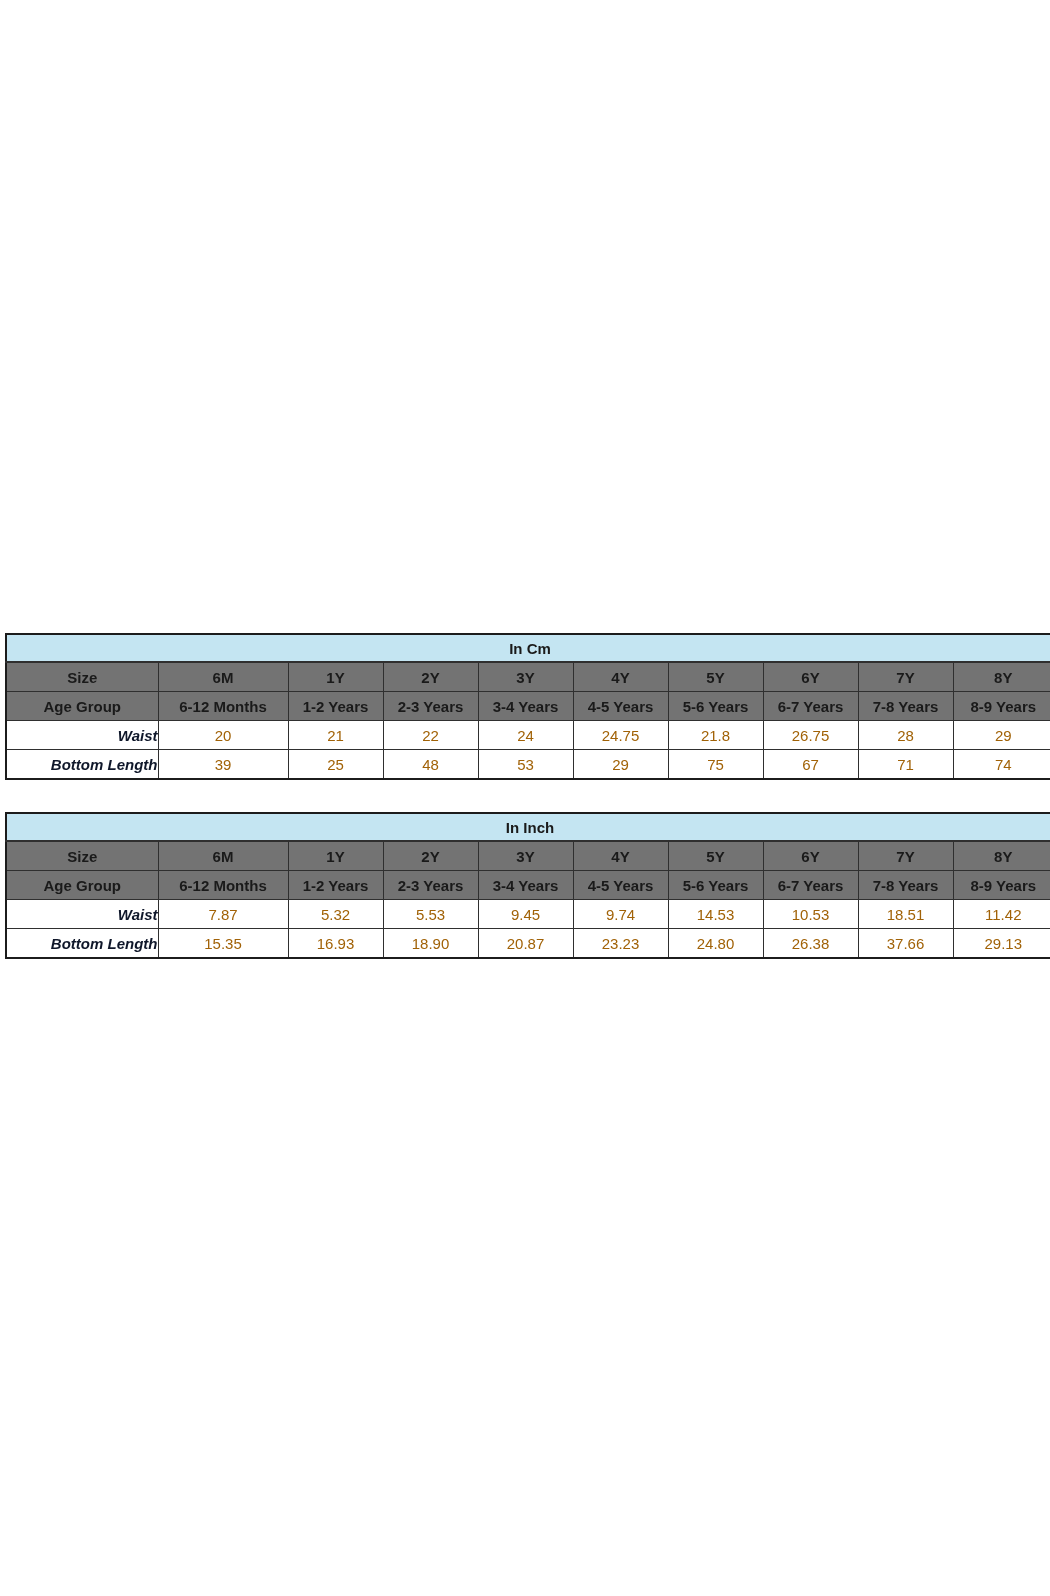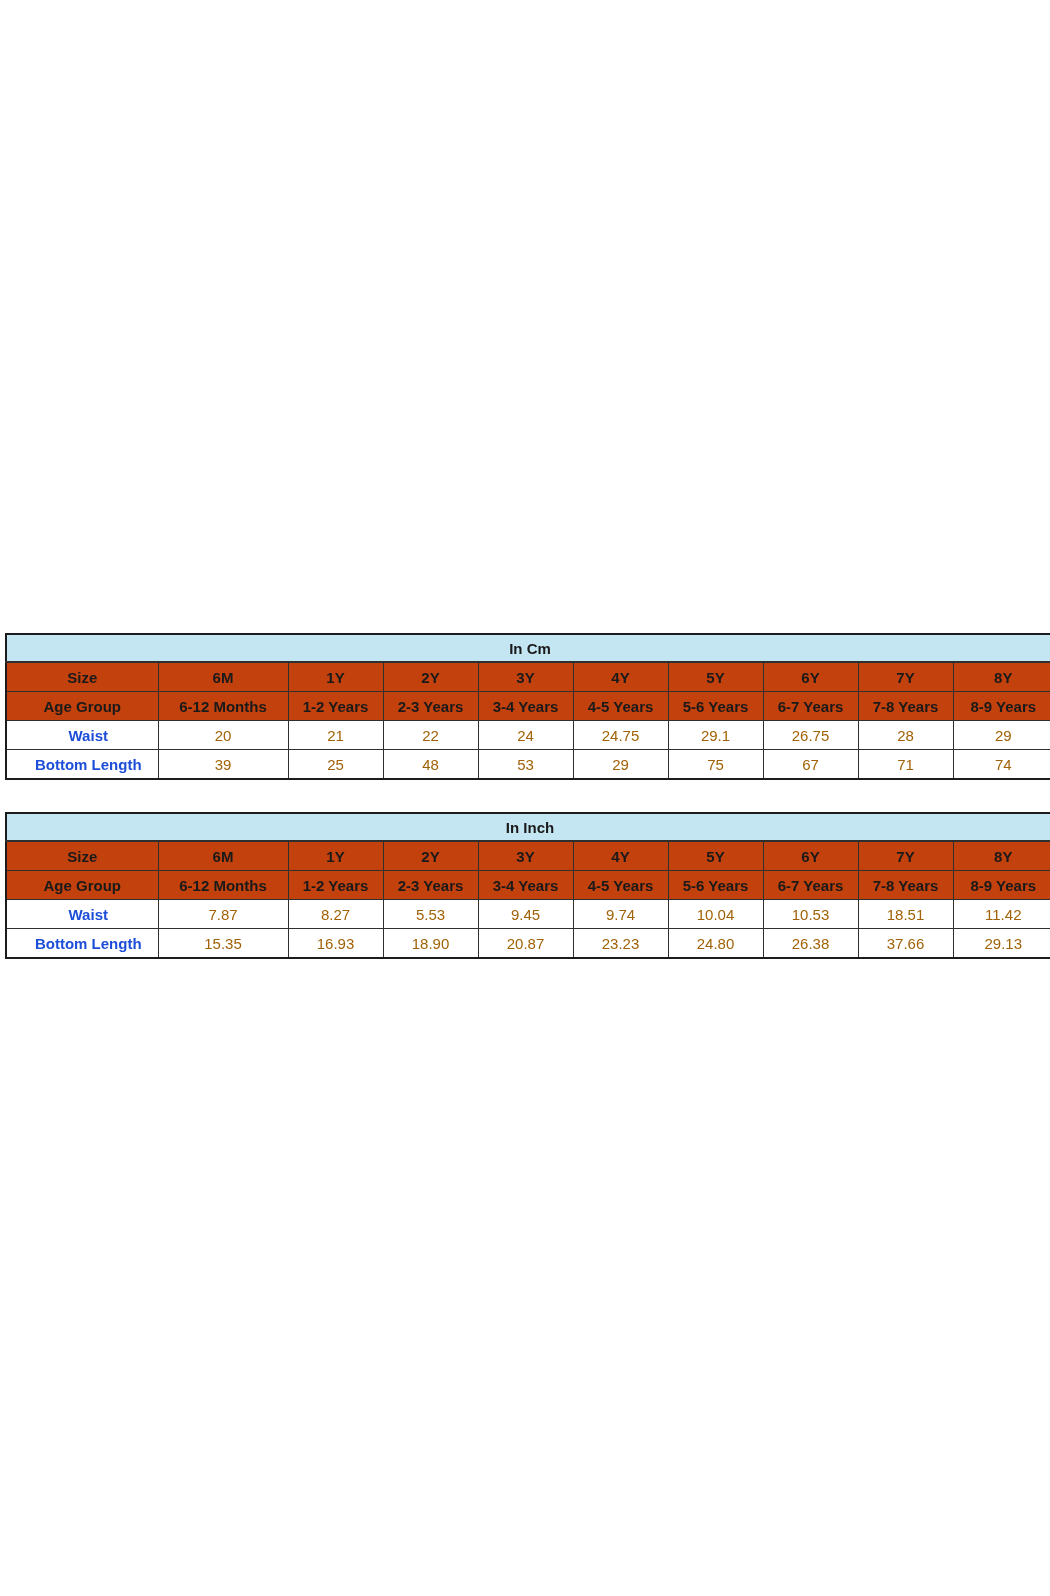--- a/index.html
+++ b/index.html
@@ -32,34 +32,35 @@
     white-space: nowrap;
   }
   tr.title-row td {
     background: #c4e5f2;
     font-weight: bold;
     color: #1a1a1a;
     height: 26px;
     border-bottom: 2px solid #2f2f2f;
   }
   tr.header-row td {
-    background: #c2410c;
+    background: #737373;
     font-weight: bold;
     color: #1a1a1a;
   }
   tr.data-row td {
     background: #ffffff;
     font-weight: normal;
     color: #a16207;
   }
   tr.data-row td.row-label {
     font-weight: bold;
-    text-align: center;
+    text-align: right;
     padding-left: 12px;
-    color: #1d4ed8;
+    color: #0f172a;
+    font-style: italic;
   }
 </style>
 </head>
 <body>
 
 <div>
 
   <table class="size-table t-cm">
     <colgroup>
       <col style="width:152px">
@@ -101,21 +102,21 @@
         <td>7-8 Years</td>
         <td>8-9 Years</td>
       </tr>
       <tr class="data-row">
         <td class="row-label">Waist</td>
         <td>20</td>
         <td>21</td>
         <td>22</td>
         <td>24</td>
         <td>24.75</td>
-        <td>29.1</td>
+        <td>21.8</td>
         <td>26.75</td>
         <td>28</td>
         <td>29</td>
       </tr>
       <tr class="data-row">
         <td class="row-label">Bottom Length</td>
         <td>39</td>
         <td>25</td>
         <td>48</td>
         <td>53</td>
@@ -165,25 +166,25 @@
         <td>3-4 Years</td>
         <td>4-5 Years</td>
         <td>5-6 Years</td>
         <td>6-7 Years</td>
         <td>7-8 Years</td>
         <td>8-9 Years</td>
       </tr>
       <tr class="data-row">
         <td class="row-label">Waist</td>
         <td>7.87</td>
-        <td>8.27</td>
+        <td>5.32</td>
         <td>5.53</td>
         <td>9.45</td>
         <td>9.74</td>
-        <td>10.04</td>
+        <td>14.53</td>
         <td>10.53</td>
         <td>18.51</td>
         <td>11.42</td>
       </tr>
       <tr class="data-row">
         <td class="row-label">Bottom Length</td>
         <td>15.35</td>
         <td>16.93</td>
         <td>18.90</td>
         <td>20.87</td>

